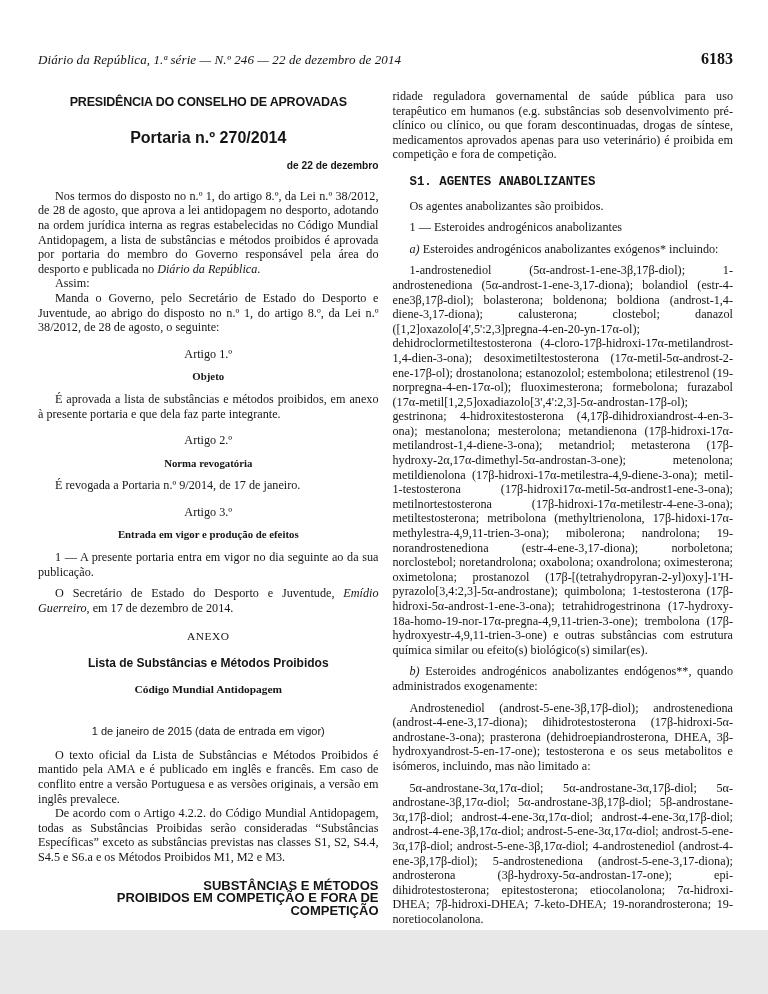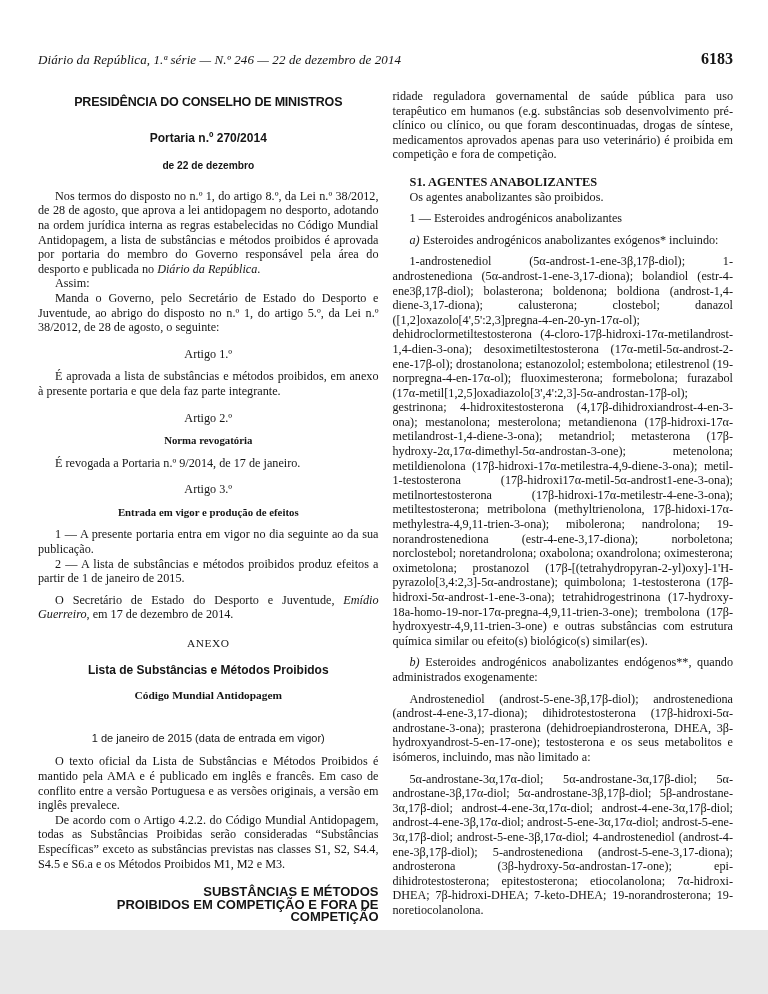--- a/index.html
+++ b/index.html
@@ -55,30 +55,30 @@
     font-weight: bold;
     font-size: 12.5px;
     text-align: center;
     text-indent: 0;
     letter-spacing: -0.2px;
     margin: 6px 0 0 0;
   }
   .h-law {
     font-family: "Liberation Sans", sans-serif;
     font-weight: bold;
-    font-size: 12px;
+    font-size: 16px;
     text-align: center;
     text-indent: 0;
     margin-top: 21px;
   }
   .h-lawdate {
     font-family: "Liberation Sans", sans-serif;
     font-weight: bold;
     font-size: 10.2px;
-    text-align: center;
+    text-align: right;
     text-indent: 0;
     margin-top: 14px;
     margin-bottom: 15px;
   }
   .h-artigo {
     text-align: center;
     text-indent: 0;
     font-size: 12.2px;
     margin-top: 12px;
     margin-bottom: 8px;
@@ -153,39 +153,39 @@
 
   <div class="header">
     <div class="journal-line">Diário da República, 1.ª série — N.º 246 — 22 de dezembro de 2014</div>
     <div class="page-number">6183</div>
   </div>
 
   <div class="columns">
 
     <div class="col">
 
-      <p class="h-ministry">PRESIDÊNCIA DO CONSELHO DE MINISTROS</p>
+      <p class="h-ministry">PRESIDÊNCIA DO CONSELHO DE APROVADAS</p>
       <p class="h-law">Portaria n.º 270/2014</p>
       <p class="h-lawdate">de 22 de dezembro</p>
 
       <p class="p"><span>Nos termos do disposto no n.º 1, do artigo 8.º, da Lei n.º 38/2012, de 28 de agosto, que aprova a lei antidopagem no desporto, adotando na ordem jurídica interna as regras estabelecidas no Código Mundial Antidopagem, a lista de substâncias e métodos proibidos é aprovada por portaria do membro do Governo responsável pela área do desporto e publicada no </span><i>Diário da República</i><span>.</span></p>
       <p class="p">Assim:</p>
-      <p class="p">Manda o Governo, pelo Secretário de Estado do Desporto e Juventude, ao abrigo do disposto no n.º 1, do artigo 5.º, da Lei n.º 38/2012, de 28 de agosto, o seguinte:</p>
+      <p class="p">Manda o Governo, pelo Secretário de Estado do Desporto e Juventude, ao abrigo do disposto no n.º 1, do artigo 8.º, da Lei n.º 38/2012, de 28 de agosto, o seguinte:</p>
 
       <p class="h-artigo">Artigo 1.º</p>
+      <p class="h-artigo-sub">Objeto</p>
       <p class="p">É aprovada a lista de substâncias e métodos proibidos, em anexo à presente portaria e que dela faz parte integrante.</p>
 
       <p class="h-artigo">Artigo 2.º</p>
       <p class="h-artigo-sub">Norma revogatória</p>
       <p class="p">É revogada a Portaria n.º 9/2014, de 17 de janeiro.</p>
 
       <p class="h-artigo">Artigo 3.º</p>
       <p class="h-artigo-sub">Entrada em vigor e produção de efeitos</p>
       <p class="p">1 — A presente portaria entra em vigor no dia seguinte ao da sua publicação.</p>
-      <p class="p">2 — A lista de substâncias e métodos proibidos produz efeitos a partir de 1 de janeiro de 2015.</p>
 
       <p class="p gap"><span>O Secretário de Estado do Desporto e Juventude, </span><i>Emídio Guerreiro</i><span>, em 17 de dezembro de 2014.</span></p>
 
       <p class="h-anexo">ANEXO</p>
       <p class="h-anexo-title">Lista de Substâncias e Métodos Proibidos</p>
       <p class="h-anexo-sub">Código Mundial Antidopagem</p>
       <p class="h-anexo-date">1 de janeiro de 2015 (data de entrada em vigor)</p>
 
       <p class="p">O texto oficial da Lista de Substâncias e Métodos Proibidos é mantido pela AMA e é publicado em inglês e francês. Em caso de conflito entre a versão Portuguesa e as versões originais, a versão em inglês prevalece.</p>
       <p class="p">De acordo com o Artigo 4.2.2. do Código Mundial Antidopagem, todas as Substâncias Proibidas serão consideradas “Substâncias Específicas” exceto as substâncias previstas nas classes S1, S2, S4.4, S4.5 e S6.a e os Métodos Proibidos M1, M2 e M3.</p>
@@ -196,21 +196,21 @@
 
       <p class="h-section">S0. SUBSTÂNCIAS NÃO APROVADAS OFICIALMENTE</p>
       <p class="p">Qualquer substância farmacológica que não seja referida em qualquer das subsequentes secções da presente Lista e que não tenha sido objeto de aprovação por qualquer auto-</p>
 
     </div>
 
     <div class="col">
 
       <p class="p-cont">ridade reguladora governamental de saúde pública para uso terapêutico em humanos (e.g. substâncias sob desenvolvimento pré-clínico ou clínico, ou que foram descontinuadas, drogas de síntese, medicamentos aprovados apenas para uso veterinário) é proibida em competição e fora de competição.</p>
 
-      <p class="h-section" style="margin-top:13px;margin-bottom:0;">S1. AGENTES ANABOLIZANTES</p>
+      <p class="h-section" style="margin-top:13px;margin-bottom:9px;font-family:Liberation Mono, monospace;">S1. AGENTES ANABOLIZANTES</p>
       <p class="p">Os agentes anabolizantes são proibidos.</p>
       <p class="p gap">1 — Esteroides androgénicos anabolizantes</p>
 
       <p class="p gap"><i>a)</i><span> Esteroides androgénicos anabolizantes exógenos* incluindo:</span></p>
       <p class="p gap">1-androstenediol (5α-androst-1-ene-3β,17β-diol); 1-androstenediona (5α-androst-1-ene-3,17-diona); bolandiol (estr-4-ene3β,17β-diol); bolasterona; boldenona; boldiona (androst-1,4-diene-3,17-diona); calusterona; clostebol; danazol ([1,2]oxazolo[4',5':2,3]pregna-4-en-20-yn-17α-ol); dehidroclormetiltestosterona (4-cloro-17β-hidroxi-17α-metilandrost-1,4-dien-3-ona); desoximetiltestosterona (17α-metil-5α-androst-2-ene-17β-ol); drostanolona; estanozolol; estembolona; etilestrenol (19-norpregna-4-en-17α-ol); fluoximesterona; formebolona; furazabol (17α-metil[1,2,5]oxadiazolo[3',4':2,3]-5α-androstan-17β-ol); gestrinona; 4-hidroxitestosterona (4,17β-dihidroxiandrost-4-en-3-ona); mestanolona; mesterolona; metandienona (17β-hidroxi-17α-metilandrost-1,4-diene-3-ona); metandriol; metasterona (17β-hydroxy-2α,17α-dimethyl-5α-androstan-3-one); metenolona; metildienolona (17β-hidroxi-17α-metilestra-4,9-diene-3-ona); metil-1-testosterona (17β-hidroxi17α-metil-5α-androst1-ene-3-ona); metilnortestosterona (17β-hidroxi-17α-metilestr-4-ene-3-ona); metiltestosterona; metribolona (methyltrienolona, 17β-hidoxi-17α-methylestra-4,9,11-trien-3-ona); mibolerona; nandrolona; 19-norandrostenediona (estr-4-ene-3,17-diona); norboletona; norclostebol; noretandrolona; oxabolona; oxandrolona; oximesterona; oximetolona; prostanozol (17β-[(tetrahydropyran-2-yl)oxy]-1'H-pyrazolo[3,4:2,3]-5α-androstane); quimbolona; 1-testosterona (17β-hidroxi-5α-androst-1-ene-3-ona); tetrahidrogestrinona (17-hydroxy-18a-homo-19-nor-17α-pregna-4,9,11-trien-3-one); trembolona (17β-hydroxyestr-4,9,11-trien-3-one) e outras substâncias com estrutura química similar ou efeito(s) biológico(s) similar(es).</p>
 
       <p class="p gap"><i>b)</i><span> Esteroides androgénicos anabolizantes endógenos**, quando administrados exogenamente:</span></p>
       <p class="p gap">Androstenediol (androst-5-ene-3β,17β-diol); androstenediona (androst-4-ene-3,17-diona); dihidrotestosterona (17β-hidroxi-5α-androstane-3-ona); prasterona (dehidroepiandrosterona, DHEA, 3β-hydroxyandrost-5-en-17-one); testosterona e os seus metabolitos e isómeros, incluindo, mas não limitado a:</p>
       <p class="p gap">5α-androstane-3α,17α-diol; 5α-androstane-3α,17β-diol; 5α-androstane-3β,17α-diol; 5α-androstane-3β,17β-diol; 5β-androstane-3α,17β-diol; androst-4-ene-3α,17α-diol; androst-4-ene-3α,17β-diol; androst-4-ene-3β,17α-diol; androst-5-ene-3α,17α-diol; androst-5-ene-3α,17β-diol; androst-5-ene-3β,17α-diol; 4-androstenediol (androst-4-ene-3β,17β-diol); 5-androstenediona (androst-5-ene-3,17-diona); androsterona (3β-hydroxy-5α-androstan-17-one); epi-dihidrotestosterona; epitestosterona; etiocolanolona; 7α-hidroxi-DHEA; 7β-hidroxi-DHEA; 7-keto-DHEA; 19-norandrosterona; 19-noretiocolanolona.</p>
 

